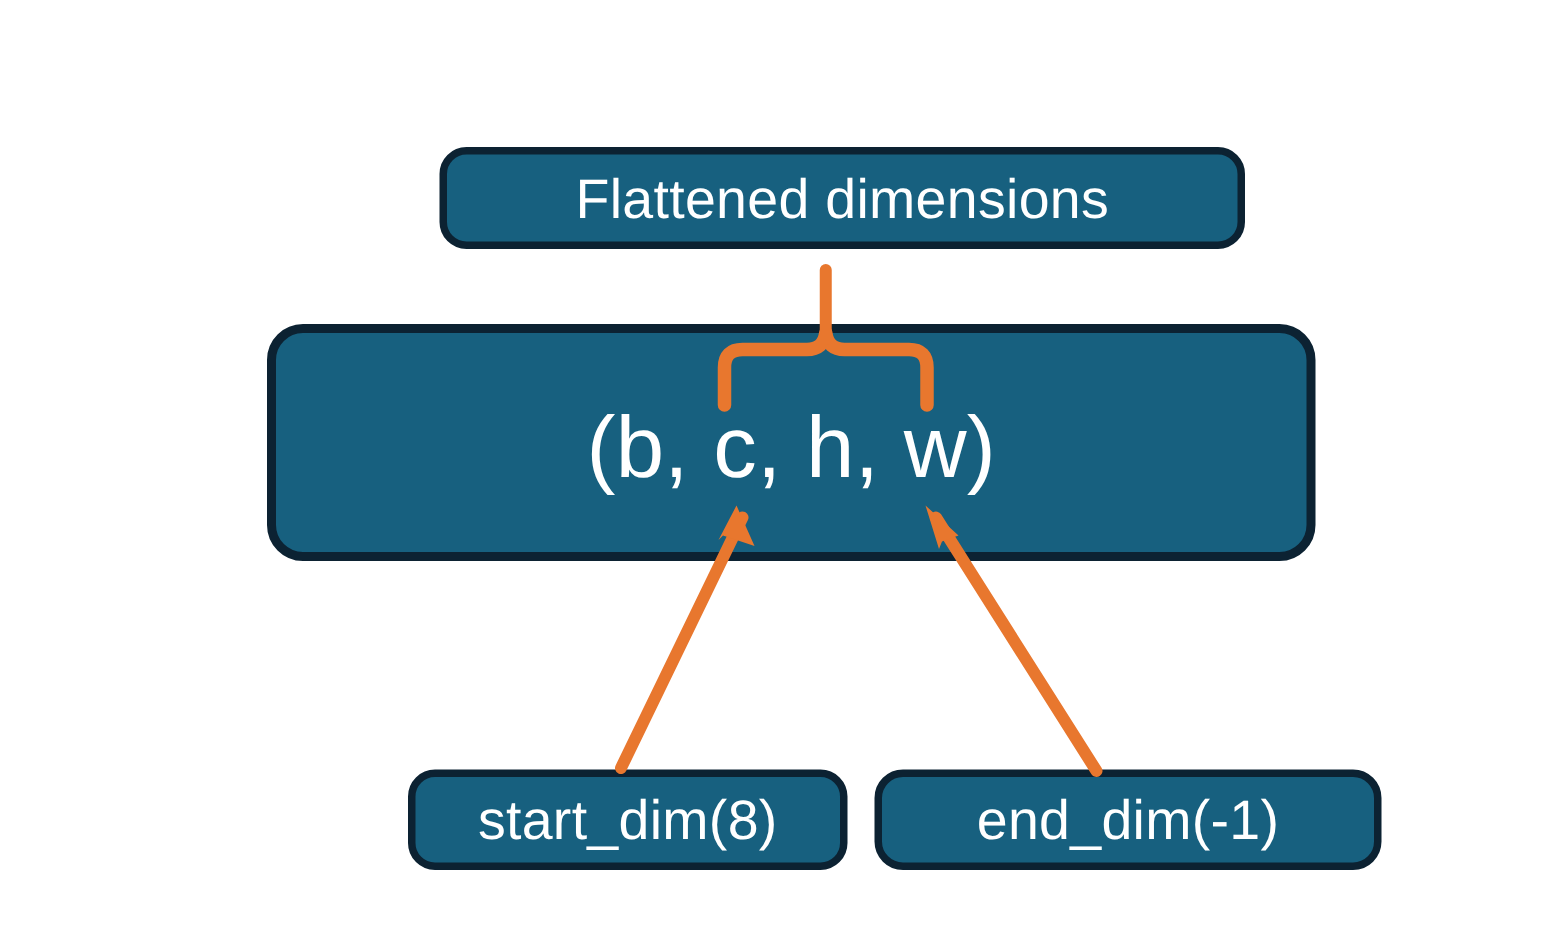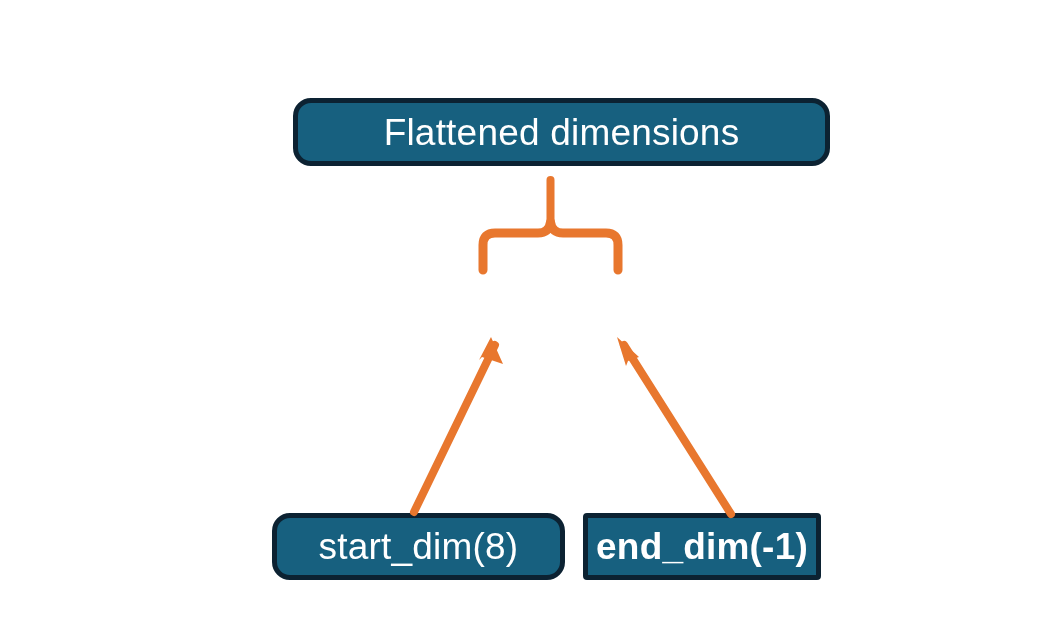--- a/index.html
+++ b/index.html
@@ -76,24 +76,23 @@
     border-radius: 18px;
   }
   #box-start-dim .node-label {
     font-size: 37px;
   }
 
   
   #box-end-dim {
     left: 583px;
     top: 513px;
-    width: 238px;
+    width: 338px;
     height: 67px;
-    border-radius: 4px;
-    font-weight: bold;
+    border-radius: 19px;
   }
   #box-end-dim .node-label {
     font-size: 37px;
   }
 
   
   #annotations {
     position: absolute;
     left: 0;
     top: 0;
@@ -104,20 +103,23 @@
 </style>
 </head>
 <body>
 
 <div id="canvas">
 
   <div class="node" id="box-flattened">
     <span class="node-label">Flattened dimensions</span>
   </div>
 
+  <div class="node" id="box-shape">
+    <span class="node-label">(b, c, h, w)</span>
+  </div>
 
   <div class="node" id="box-start-dim">
     <span class="node-label">start_dim(8)</span>
   </div>
 
   <div class="node" id="box-end-dim">
     <span class="node-label">end_dim(-1)</span>
   </div>
 
   <svg id="annotations" viewBox="0 0 1038 632">

